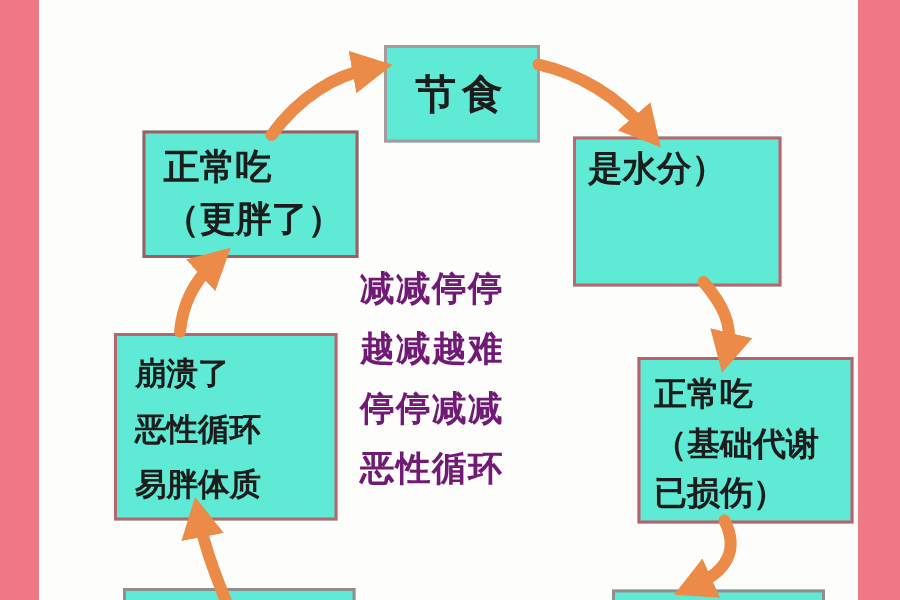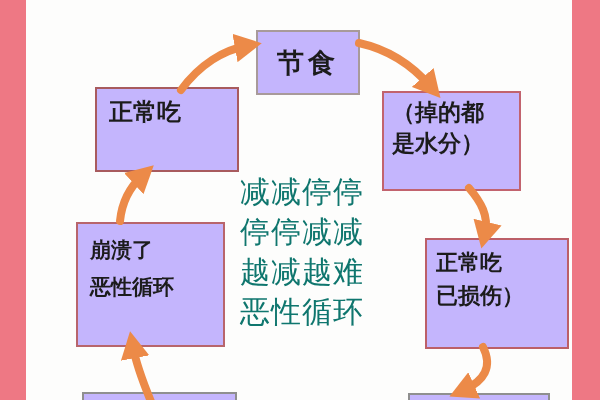--- a/index.html
+++ b/index.html
@@ -18,21 +18,21 @@
     position: absolute;
     top: 0;
     height: 400px;
     background: #ee7884;
   }
   .accent-bar.left  { left: 0;  width: 26px; }
   .accent-bar.right { right: 0; width: 28px; }
 
   .box {
     position: absolute;
-    background: #c4b5fd;
+    background: #5eead4;
     border: 2px solid #c4b5fd;
     color: #1c1c1c;
     font-weight: bold;
     box-sizing: content-box;
     z-index: 2;
   }
   .box .line { white-space: nowrap; }
 
   .box-diet {
     left: 256px; top: 30px; width: 100px; height: 61px;
@@ -60,23 +60,23 @@
     font-size: 21px; line-height: 37px;
     padding: 7px 0 0 12px;
     margin-left: 36px;
   }
   .box-bottom-left  { left: 82px;  top: 392px; width: 151px; height: 40px; }
   .box-bottom-right { left: 408px; top: 393px; width: 138px; height: 40px; }
 
   .center-caption {
     position: absolute;
     left: 240px; top: 172px;
-    color: #0f766e;
-    font-size: 30px;
-    font-weight: normal;
+    color: #701a75;
+    font-size: 23px;
+    font-weight: bold;
     line-height: 40px;
     letter-spacing: 1px;
     z-index: 1;
   }
 
   svg.arrows {
     position: absolute;
     left: 0; top: 0;
     width: 600px; height: 400px;
     z-index: 3;
@@ -95,46 +95,48 @@
 <div class="canvas">
 
   <div class="accent-bar left"></div>
   <div class="accent-bar right"></div>
 
   <div class="box box-diet" style="border-color:#a89a9a">
     <div class="line">节食</div>
   </div>
 
   <div class="box box-lost" style="border-color:#c2636e">
-    <div class="line">（掉的都</div>
     <div class="line">是水分）</div>
   </div>
 
   <div class="box box-damaged" style="border-color:#bc5f68">
     <div class="line">正常吃</div>
+    <div class="line">（基础代谢</div>
     <div class="line">已损伤）</div>
   </div>
 
   <div class="box box-fatter" style="border-color:#a85b5e">
     <div class="line">正常吃</div>
+    <div class="line">（更胖了）</div>
   </div>
 
   <div class="box box-breakdown" style="border-color:#b8656c">
     <div class="line">崩溃了</div>
     <div class="line">恶性循环</div>
+    <div class="line">易胖体质</div>
   </div>
 
   <div class="box box-bottom-left" style="border-color:#8f8f8f"></div>
 
   <div class="box box-bottom-right" style="border-color:#8f8f8f"></div>
 
   <div class="center-caption">
     <div>减减停停</div>
+    <div>越减越难</div>
     <div>停停减减</div>
-    <div>越减越难</div>
     <div>恶性循环</div>
   </div>
 
   <svg class="arrows" viewBox="0 0 600 400" xmlns="http://www.w3.org/2000/svg">
     <defs>
       <marker id="ah" markerUnits="strokeWidth" markerWidth="3.6" markerHeight="3.6" refX="1.4" refY="1.8" orient="auto">
         <path d="M0,0 L3.4,1.8 L0,3.6 Z" fill="#ec8a48"></path>
       </marker>
     </defs>
     <path class="arrow" d="M181,90 C 200,64 224,50 246,46" marker-end="url(#ah)"></path>

